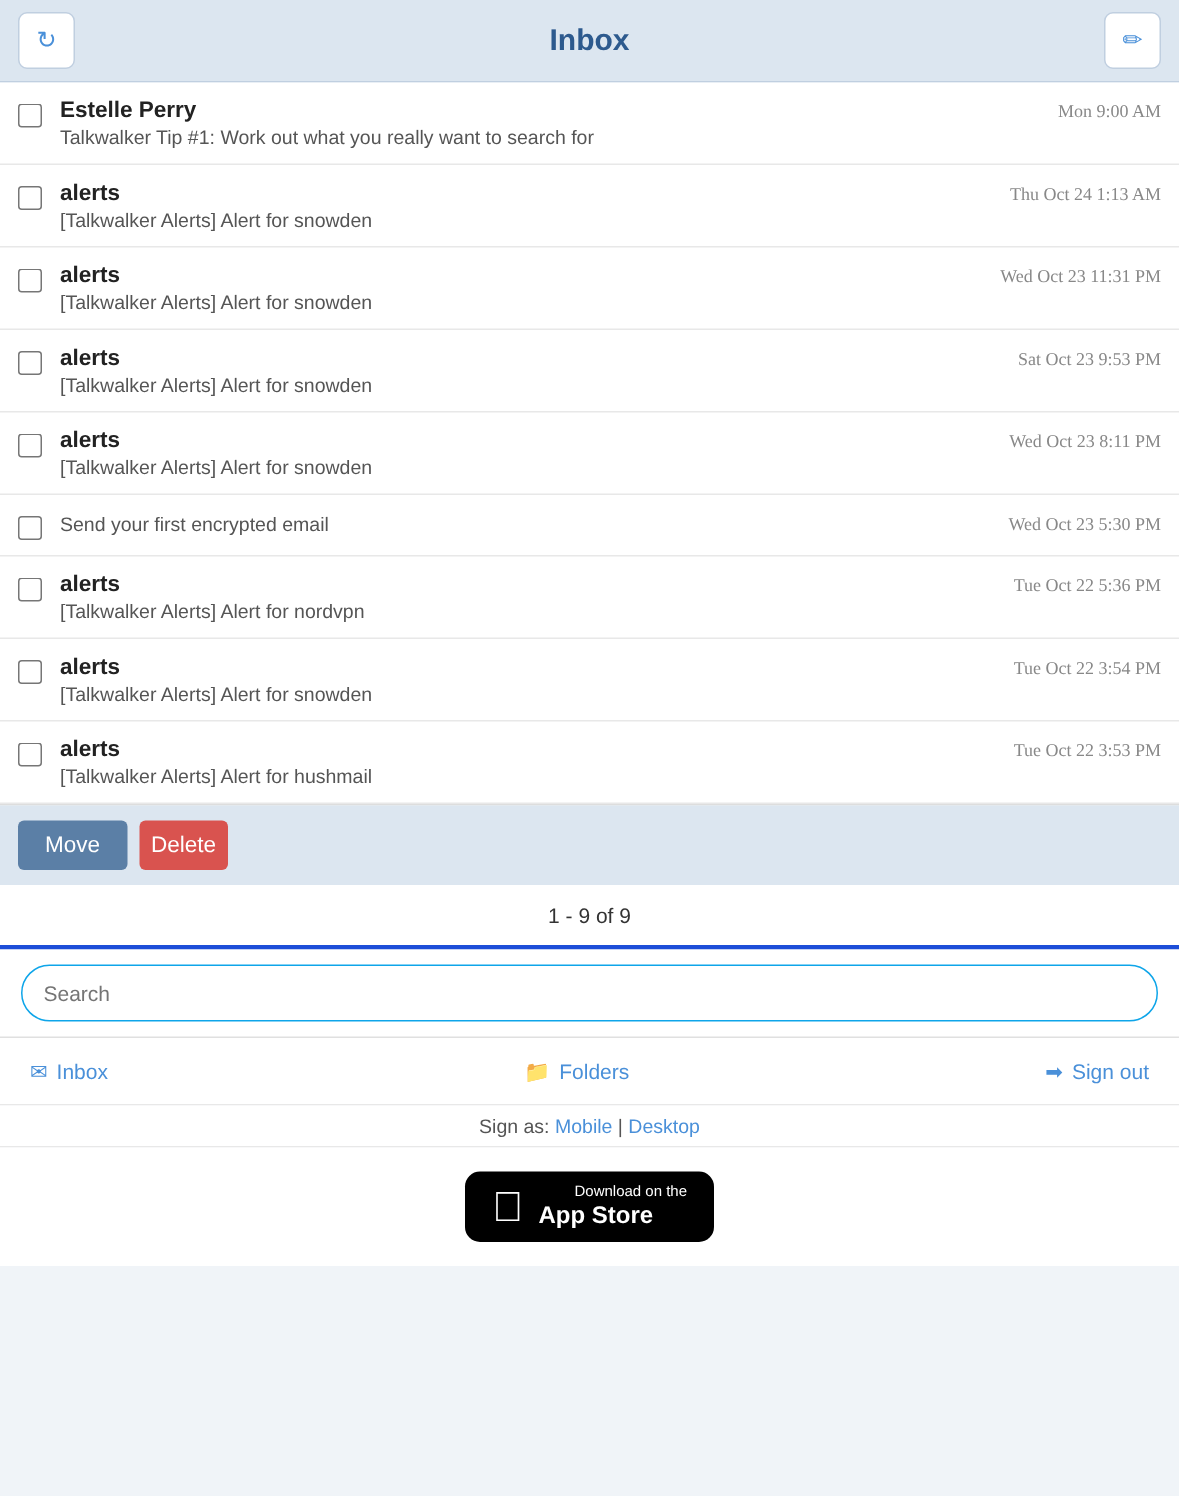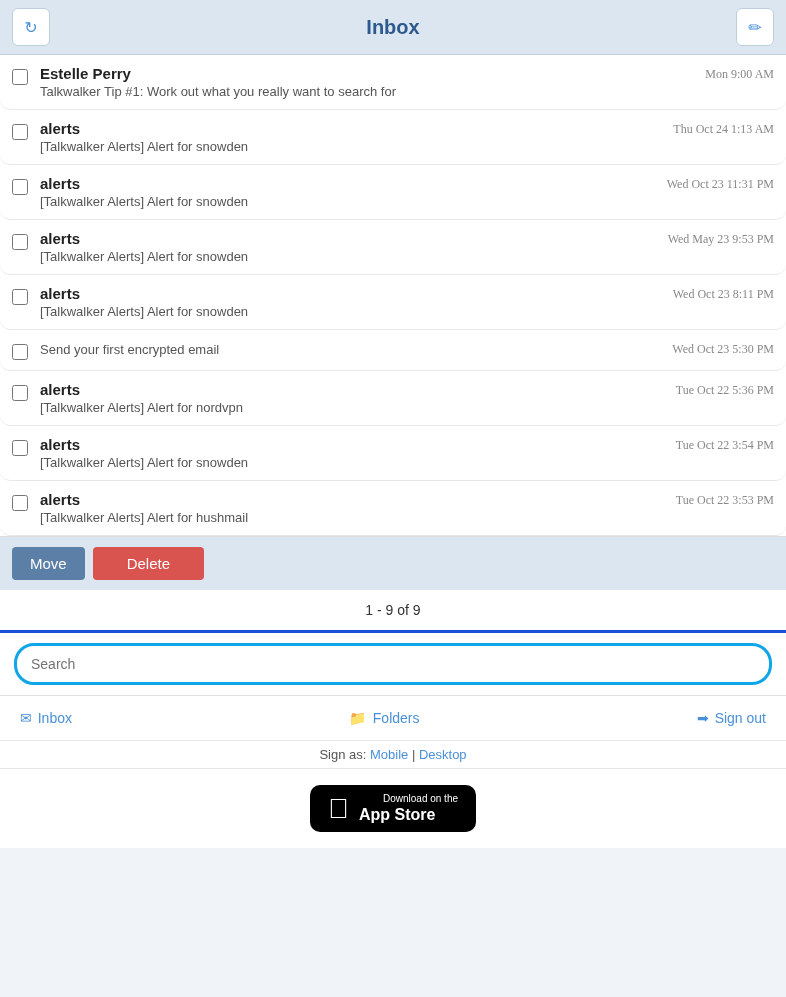--- a/index.html
+++ b/index.html
@@ -42,21 +42,20 @@
     .email-list {
       background: white;
       border-bottom: 1px solid #ddd;
     }
     .email-row {
       display: flex;
       align-items: flex-start;
       padding: 10px 12px;
       border-bottom: 1px solid #e8e8e8;
       cursor: pointer;
-      border-radius: 10px;
     }
     .email-checkbox {
       margin-top: 4px;
       margin-right: 12px;
       width: 16px;
       height: 16px;
       flex-shrink: 0;
       cursor: pointer;
     }
     .email-content {
@@ -120,21 +119,21 @@
       border-radius: 4px;
       padding: 8px 18px;
       font-size: 15px;
       cursor: pointer;
     }
     .delete-btn {
       background: #d9534f;
       color: white;
       border: none;
       border-radius: 4px;
-      padding: 8px 34px;
+      padding: 8px 8px;
       font-size: 15px;
       cursor: pointer;
     }
 
     
     .pagination {
       background: white;
       text-align: center;
       padding: 12px;
       font-size: 14px;
@@ -144,21 +143,21 @@
 
     
     .search-container {
       background: white;
       padding: 10px 14px;
       border-bottom: 1px solid #e0e0e0;
     }
     .search-input {
       width: 100%;
       padding: 10px 14px;
-      border: 3px solid #0ea5e9;
+      border: 1px solid #0ea5e9;
       border-radius: 20px;
       font-size: 14px;
       color: #333;
       outline: none;
     }
 
     
     .footer-nav {
       background: white;
       display: flex;
@@ -267,21 +266,21 @@
         <div class="email-date">Wed Oct 23 11:31 PM</div>
       </div>
     </div>
     <div class="email-row">
       <input type="checkbox" class="email-checkbox" style="">
       <div class="email-content">
         <div class="email-sender">alerts</div>
         <div class="email-subject">[Talkwalker Alerts] Alert for snowden</div>
       </div>
       <div class="email-right">
-        <div class="email-date">Wed May 23 9:53 PM</div>
+        <div class="email-date">Sat Oct 23 9:53 PM</div>
       </div>
     </div>
     <div class="email-row">
       <input type="checkbox" class="email-checkbox" style="">
       <div class="email-content">
         <div class="email-sender">alerts</div>
         <div class="email-subject">[Talkwalker Alerts] Alert for snowden</div>
       </div>
       <div class="email-right">
         <div class="email-date">Wed Oct 23 8:11 PM</div>

